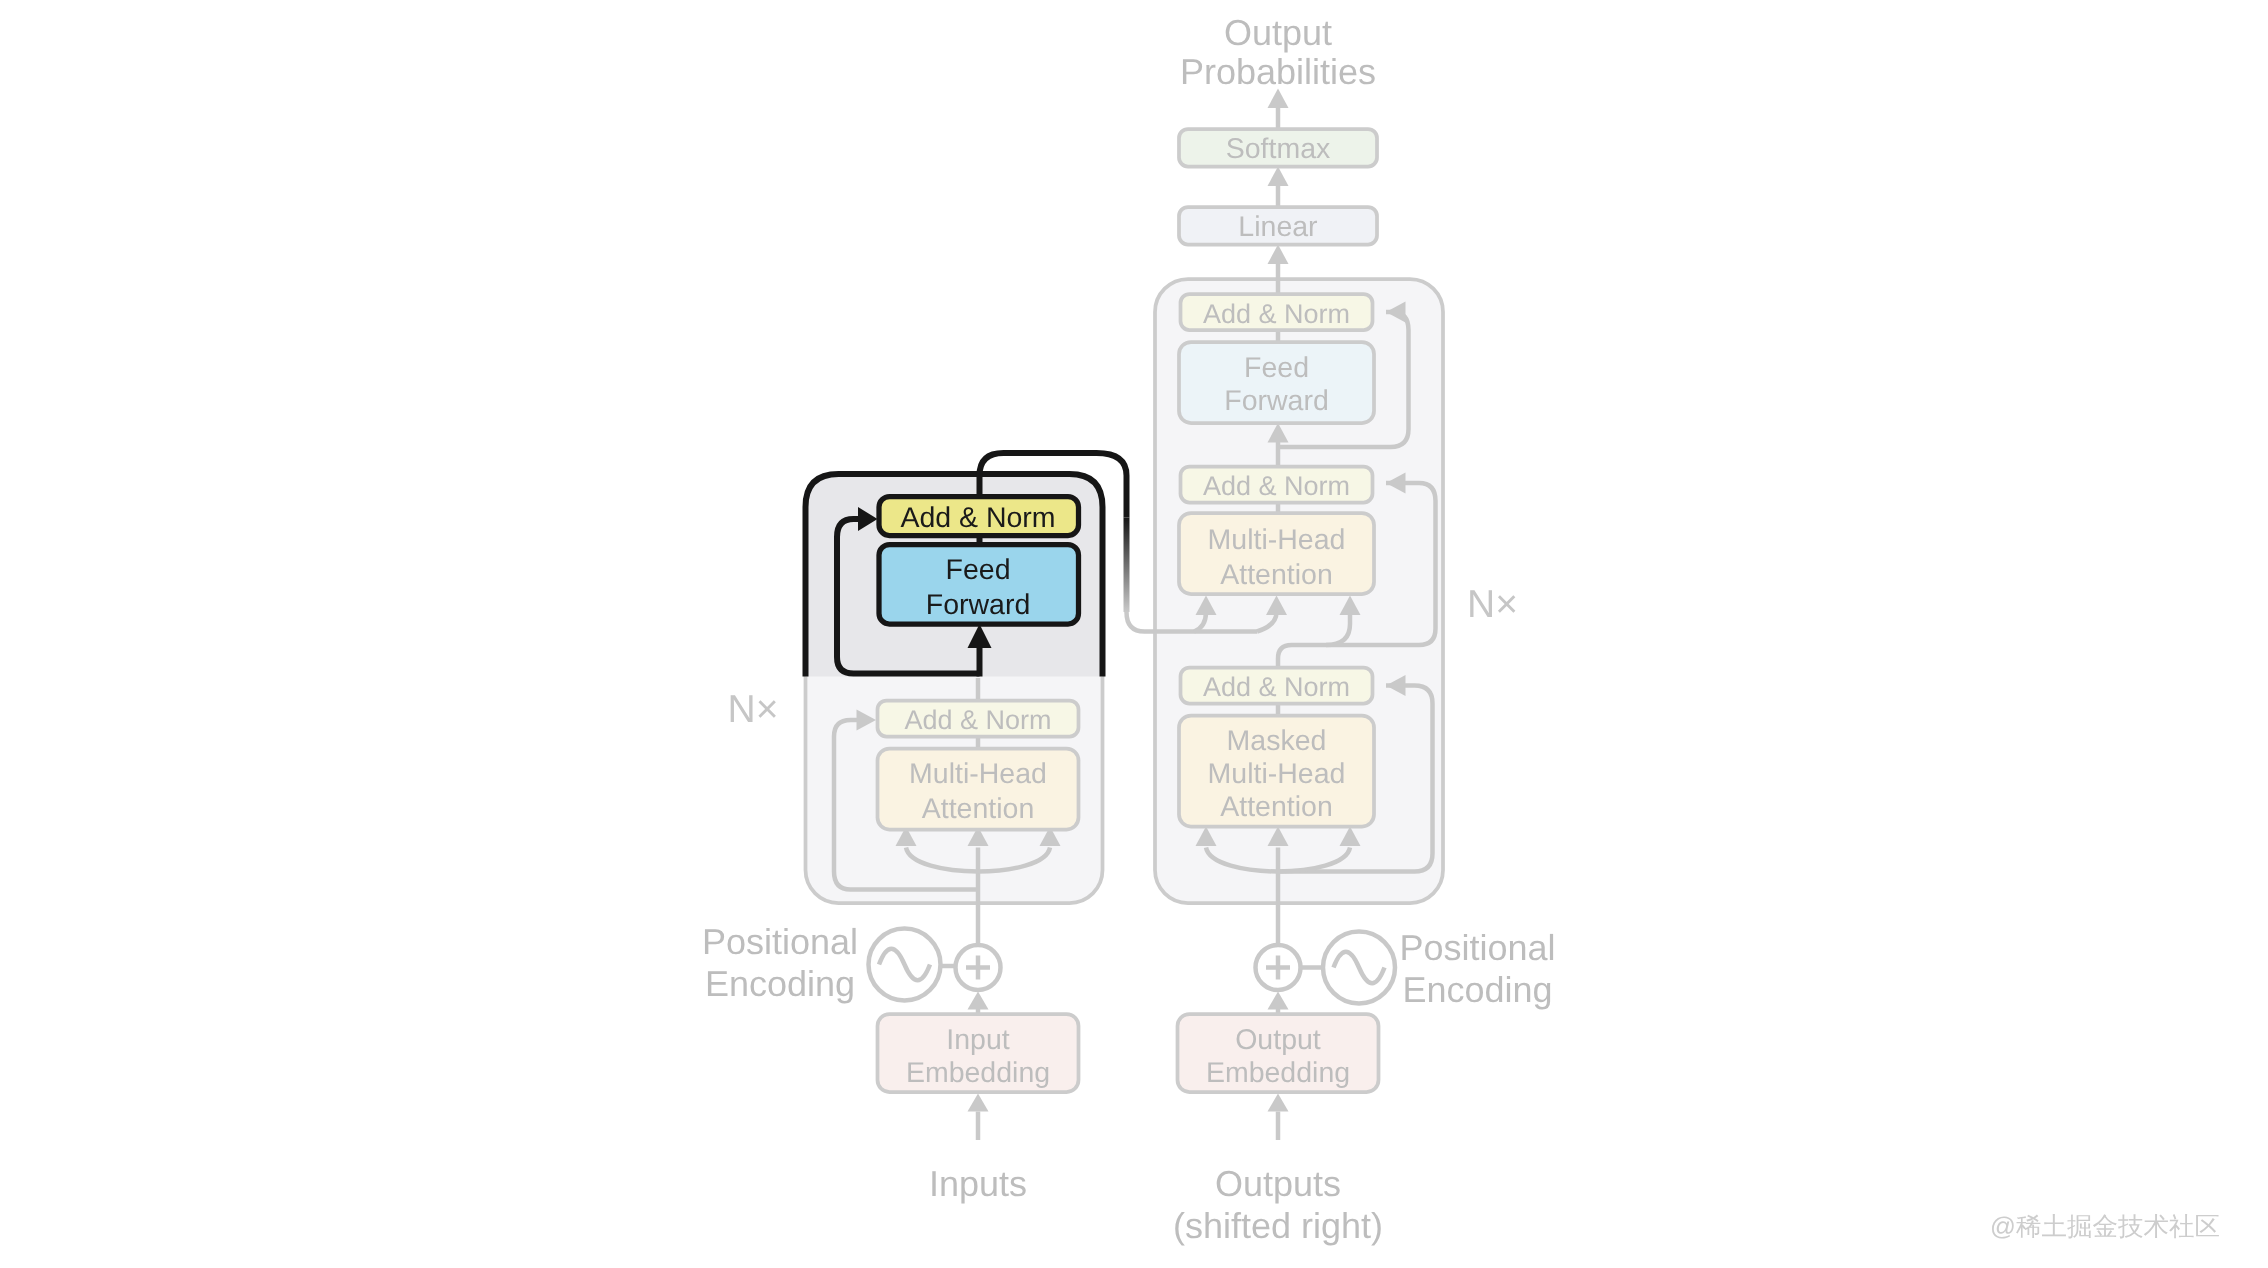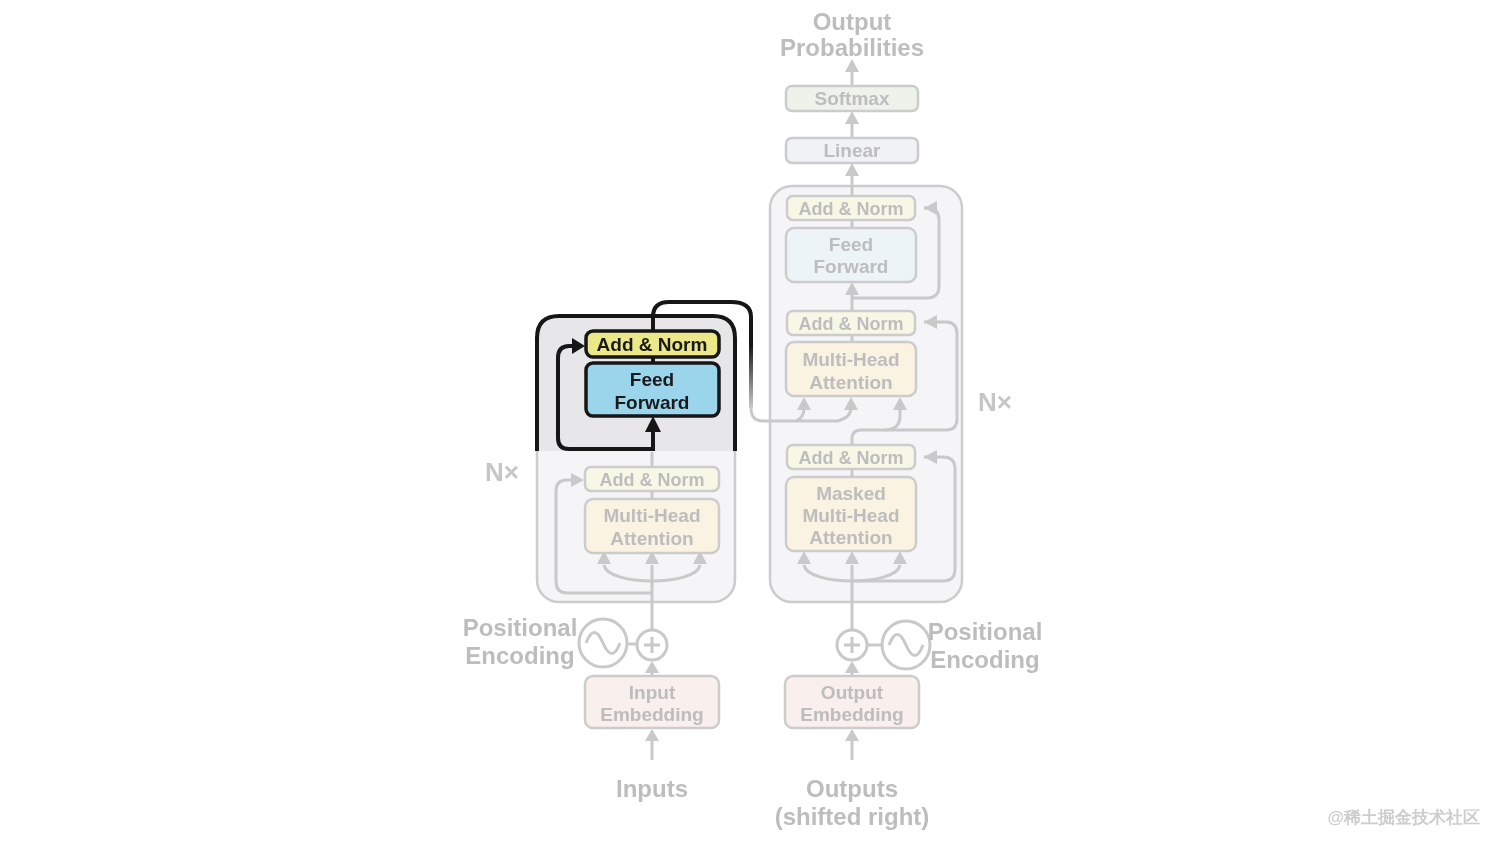--- a/index.html
+++ b/index.html
@@ -1,17 +1,17 @@
 <!DOCTYPE html>
 <html><head>
 <meta charset="utf-8">
 <style>
   html,body{margin:0;padding:0;background:#ffffff;}
   .stage{position:relative;width:1512px;height:845px;background:#ffffff;overflow:hidden;
-         font-family:"Liberation Sans",sans-serif;font-weight:bold;}
+         font-family:"Liberation Sans",sans-serif;}
   svg text{font-family:"Liberation Sans",sans-serif;}
   .ft{fill:#bdbdbd;}           
   .ft18{font-size:18px;}
   .ft19{font-size:19px;}
   .ft24{font-size:24px;}
   .ft26{font-size:26px;fill:#c6c6c6;}
   .wm{font-size:17px;fill:#cdcdcd;}
   .ht{fill:#1a1a1a;font-size:19px;}  
   .gline{stroke:#c9c9c9;stroke-width:3;fill:none;}
   .gbox{stroke:#cccccc;stroke-width:2.5;}

